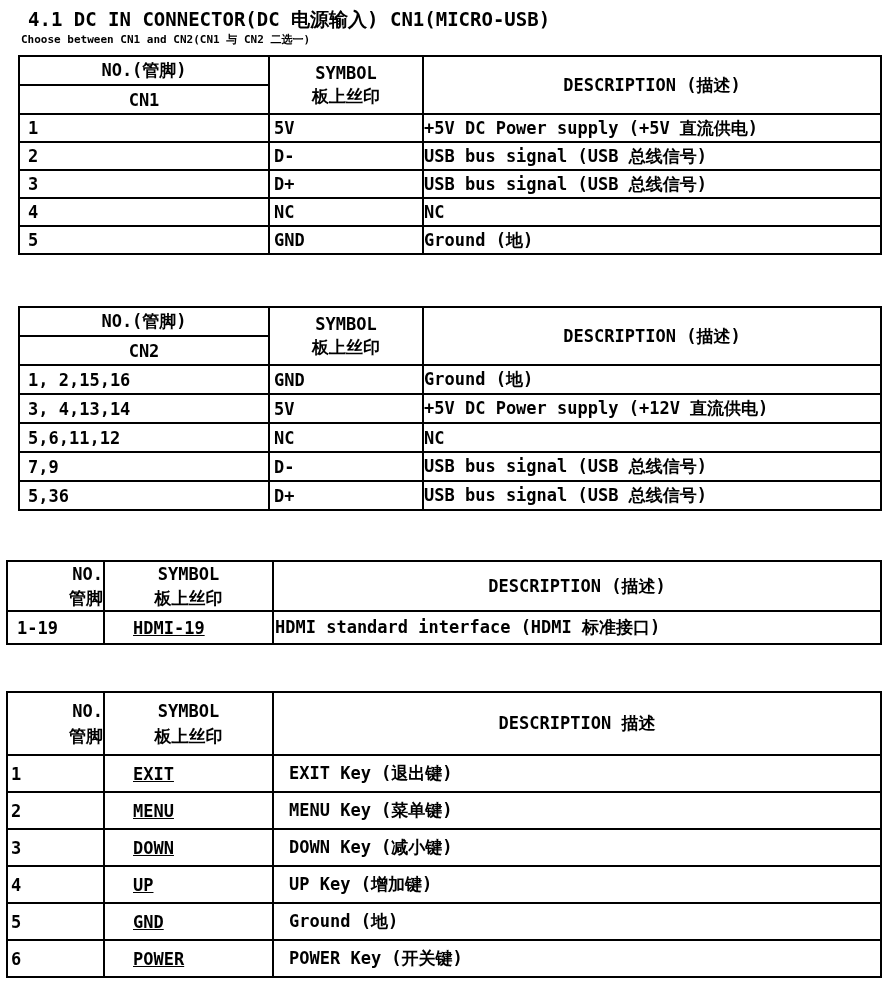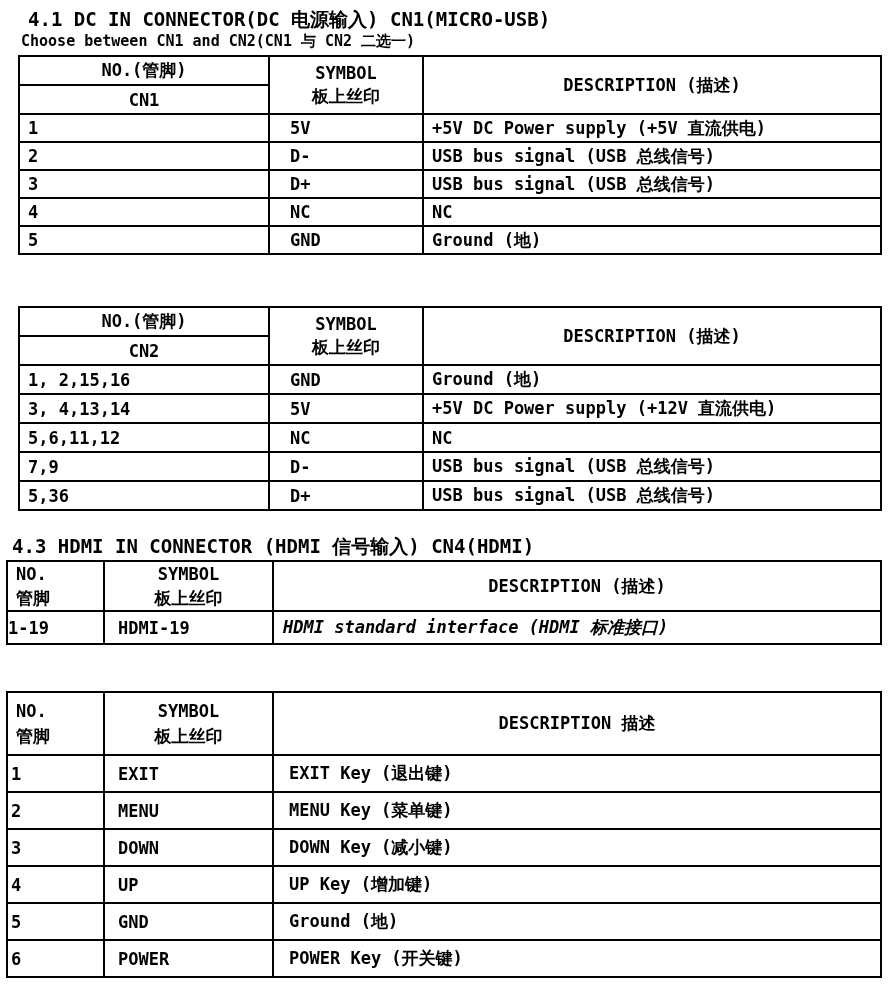--- a/index.html
+++ b/index.html
@@ -2,21 +2,21 @@
 <html lang="zh"><head>
 <meta charset="utf-8">
 <style>
   html,body { margin:0; padding:0; background:#ffffff; }
   .page {
     position:relative; width:709px; height:993px; background:#ffffff;
     font-family:"DejaVu Sans Mono","Liberation Mono",monospace;
     font-weight:bold; color:#000000;
   }
   .section-title { position:absolute; font-size:19px; white-space:nowrap; }
-  .note { position:absolute; font-size:15px; white-space:nowrap;text-align:right; }
+  .note { position:absolute; font-size:11px; white-space:nowrap;text-align:right; }
   #title-1 { left:28px; top:7px; }
   #note-1  { left:21px; top:32px; }
   #title-2 { left:28px; top:279px; }
   #title-3 { left:12px; top:534px; }
   #title-4 { left:3px;  top:664px; }
 
   table { position:absolute; border-collapse:collapse; table-layout:fixed; font-size:17px; }
   th,td {
     border:2px solid #000000; padding:0; margin:0;
     font-weight:bold; vertical-align:middle; white-space:nowrap; overflow:hidden;
@@ -25,39 +25,39 @@
 
   
   #table-1 { left:18px; top:55px;  width:862px; }
   #table-2 { left:18px; top:306px; width:862px; }
   .t12 .c1 { width:250px; } .t12 .c2 { width:154px; } .t12 .c3 { width:458px; }
   .t12 tr { height:29px; }
   #table-1 tr.data { height:28px; }
   .t12 .two-line { line-height:23px; }
   .t12 td { text-align:left; }
   .t12 td.no   { padding-left:8px; }
-  .t12 td.sym  { padding-left:20px; }
-  .t12 td.desc { padding-left:8px; }
+  .t12 td.sym  { padding-left:4px; }
+  .t12 td.desc { }
 
   
   #table-3 { left:6px; top:560px; width:874px; }
   #table-4 { left:6px; top:691px; width:874px; }
   .t34 .c1 { width:97px; } .t34 .c2 { width:169px; } .t34 .c3 { width:608px; }
   #table-3 tr.header-row { height:50px; }
   #table-3 tr.data { height:33px; }
   #table-4 tr.header-row { height:63px; }
   #table-4 tr.data { height:37px; }
   #table-3 .two-line { line-height:24px; }
   #table-4 .two-line { line-height:25px; }
-  .t34 th.no { text-align:left; padding-left:8px; }
+  .t34 th.no { text-align:right; padding-left:8px; }
   .t34 td { text-align:left; }
-  #table-3 td.no { padding-left:0; }
+  #table-3 td.no { padding-left:9px; }
   #table-4 td.no { padding-left:3px; }
-  .t34 td.sym { padding-left:13px; }
-  #table-3 td.desc { padding-left:9px;font-style:italic; }
+  .t34 td.sym { padding-left:28px;text-decoration:underline; }
+  #table-3 td.desc { padding-left:1px; }
   #table-4 td.desc { padding-left:15px; }
 </style>
 </head>
 <body>
 
 <div class="page">
 
   <div class="section-title" id="title-1">4.1 DC IN CONNECTOR(DC 电源输入) CN1(MICRO-USB)</div>
   <div class="note" id="note-1">Choose between CN1 and CN2(CN1 与 CN2 二选一)</div>
 
@@ -147,21 +147,20 @@
       <td class="desc">USB bus signal (USB 总线信号)</td>
     </tr>
     <tr class="data">
       <td class="no">5,36</td>
       <td class="sym">D+</td>
       <td class="desc">USB bus signal (USB 总线信号)</td>
     </tr>
   </tbody>
     </table>
 
-  <div class="section-title" id="title-3">4.3 HDMI IN CONNECTOR (HDMI 信号输入) CN4(HDMI)</div>
 
   <table class="t34" id="table-3">
     <colgroup>
         <col class="c1">
         <col class="c2">
         <col class="c3">
       </colgroup>
     <tbody>
         <tr class="header-row">
       <th class="no two-line">

